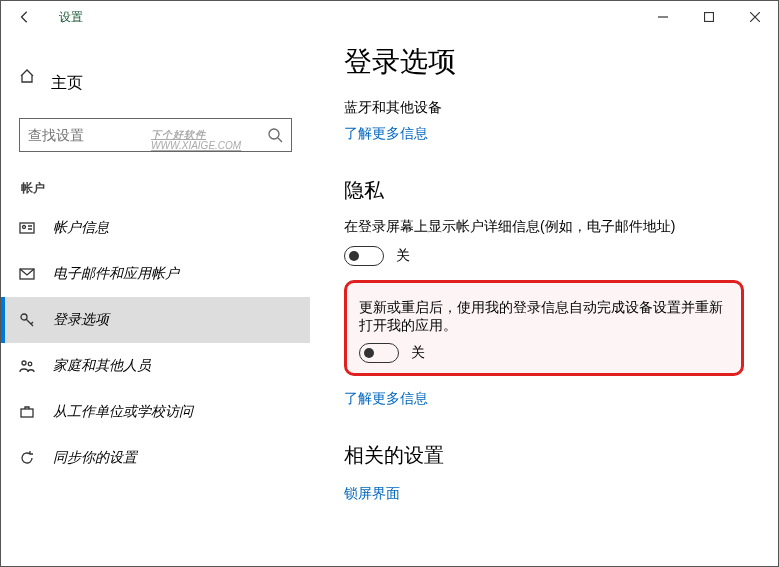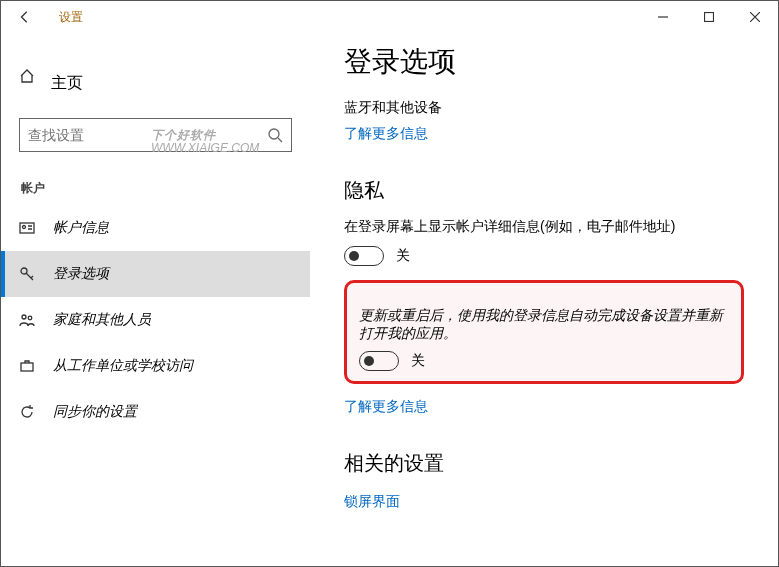--- a/index.html
+++ b/index.html
@@ -1,20 +1,20 @@
 <!DOCTYPE html>
 <html><head>
 <meta charset="utf-8">
 <style>
   * { margin:0; padding:0; box-sizing:border-box; font-family:"Microsoft YaHei","Segoe UI",sans-serif; }
   body { background:#fff; width:779px; height:567px; overflow:hidden; border:1px solid #555; position:relative; }
   .titlebar { height:32px; display:flex; align-items:center; }
   .back-btn { width:48px; height:32px; display:flex; align-items:center; justify-content:center; cursor:pointer;}
   .back-btn svg { width:14px; height:14px; stroke:#333; fill:none; stroke-width:1.5; }
-  .title-text { font-size:12px; margin-left:10px; color:#a16207; }
+  .title-text { font-size:12px; margin-left:10px; color:#14532d; }
   .winbtns { position:absolute; right:0; top:0; display:flex; }
   .winbtn { width:46px; height:32px; display:flex; align-items:center; justify-content:center; cursor:pointer;}
   .winbtn svg { width:10px; height:10px; stroke:#333; fill:none; stroke-width:1.2; }
   .body { display:flex; height:calc(100% - 32px); }
   .sidebar { width:309px; padding:16px 0 0 0; }
   .home-row { display:flex; align-items:center; padding:8px 18px; cursor:pointer;}
   .home-row svg { width:16px; height:16px; margin-right:16px; fill:none; stroke:#333; stroke-width:1.3;}
   .home-row span { font-size:16px;margin-top:16px; }
   .search-wrap { margin:16px 18px 0 18px; border:1px solid #666; height:34px; display:flex; align-items:center; padding:0 8px;}
   .search-wrap input { flex:1; border:none; outline:none; font-size:14px; background:transparent;}
@@ -26,21 +26,21 @@
   .content { flex:1; padding:10px 34px 0 34px; overflow:hidden; position:relative;}
   .page-title { font-size:28px; font-weight:500; margin-bottom:18px;}
   .subline { font-size:14px; margin:6px 0;}
   .link { color:#0067c0; cursor:pointer; font-size:14px; margin-top:2px; display:inline-block;}
   .section-h { font-size:20px; margin-top:28px; margin-bottom:14px;}
   .toggle-row { display:flex; align-items:center; margin-top:10px;}
   .toggle { width:40px; height:20px; border:1px solid #333; border-radius:10px; position:relative; cursor:pointer;}
   .toggle .knob { width:10px; height:10px; background:#333; border-radius:50%; position:absolute; left:4px; top:4px;}
   .toggle-state { font-size:14px; margin-left:12px;}
   .highlight-box { border:3px solid #e01f1f; border-radius:10px; padding:8px 12px 10px 12px; margin-top:14px; background:#fdf5f5;}
-  .watermark { position:absolute; left:150px; top:128px; font-size:12px; color:#aaa; font-style:italic; pointer-events:none; font-family:sans-serif; line-height:1.1;}
+  .watermark { position:absolute; left:150px; top:128px; font-size:10px; color:#aaa; font-style:italic; pointer-events:none; font-family:sans-serif; line-height:1.1;text-decoration:underline;}
   .watermark .l1 { font-weight:bold; letter-spacing:1px;}
 </style>
 </head>
 <body>
 
 <div class="titlebar">
   <div class="back-btn">
     <svg viewBox="0 0 16 16">
         <path d="M10 2 L4 8 L10 14"></path>
       </svg>
@@ -83,20 +83,27 @@
     <div class="cat-title">帐户</div>
 
     <div class="nav-item">
       <svg viewBox="0 0 16 16">
           <rect x="1" y="3" width="14" height="10"></rect>
           <circle cx="5" cy="7" r="1.5"></circle>
           <path d="M9 6 H13 M9 9 H13"></path>
         </svg>
       <span>帐户信息</span>
     </div>
+    <div class="nav-item">
+      <svg viewBox="0 0 16 16">
+          <rect x="1" y="3" width="14" height="10"></rect>
+          <path d="M1 3 L8 9 L15 3"></path>
+        </svg>
+      <span>电子邮件和应用帐户</span>
+    </div>
     <div class="nav-item selected">
       <svg viewBox="0 0 16 16">
           <circle cx="5" cy="5" r="3"></circle>
           <path d="M7 7 L14 14 M12 12 L14 10"></path>
         </svg>
       <span>登录选项</span>
     </div>
     <div class="nav-item">
       <svg viewBox="0 0 16 16">
           <circle cx="5" cy="5" r="2"></circle>
@@ -128,21 +135,21 @@
     <div class="section-h">隐私</div>
     <div class="subline">在登录屏幕上显示帐户详细信息(例如，电子邮件地址)</div>
     <div class="toggle-row">
       <div class="toggle">
           <div class="knob"></div>
         </div>
       <div class="toggle-state">关</div>
     </div>
 
     <div class="highlight-box">
-      <div class="subline" style="margin:16px 0 8px 0;font-style:italic;">更新或重启后，使用我的登录信息自动完成设备设置并重新打开我的应用。</div>
+      <div class="subline" style="margin:8px 0 8px 0;">更新或重启后，使用我的登录信息自动完成设备设置并重新打开我的应用。</div>
       <div class="toggle-row" style="margin-top:4px;">
         <div class="toggle">
             <div class="knob"></div>
           </div>
         <div class="toggle-state">关</div>
       </div>
     </div>
 
     <div class="subline link" style="margin-top:14px;">了解更多信息</div>
 

